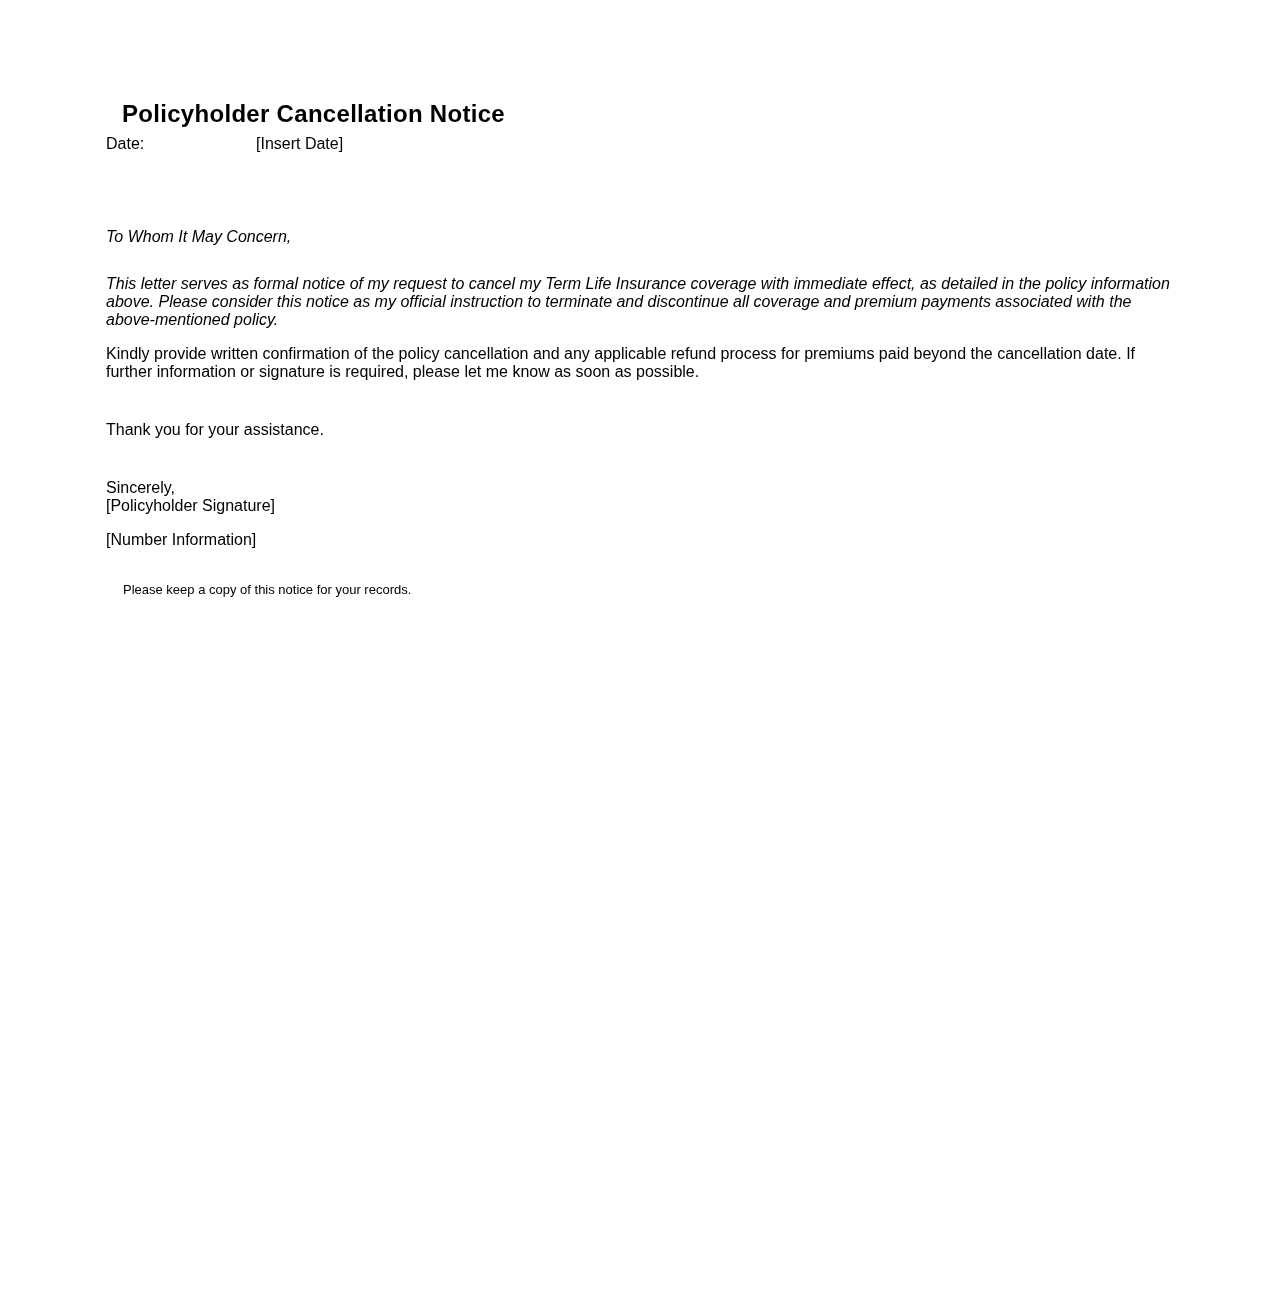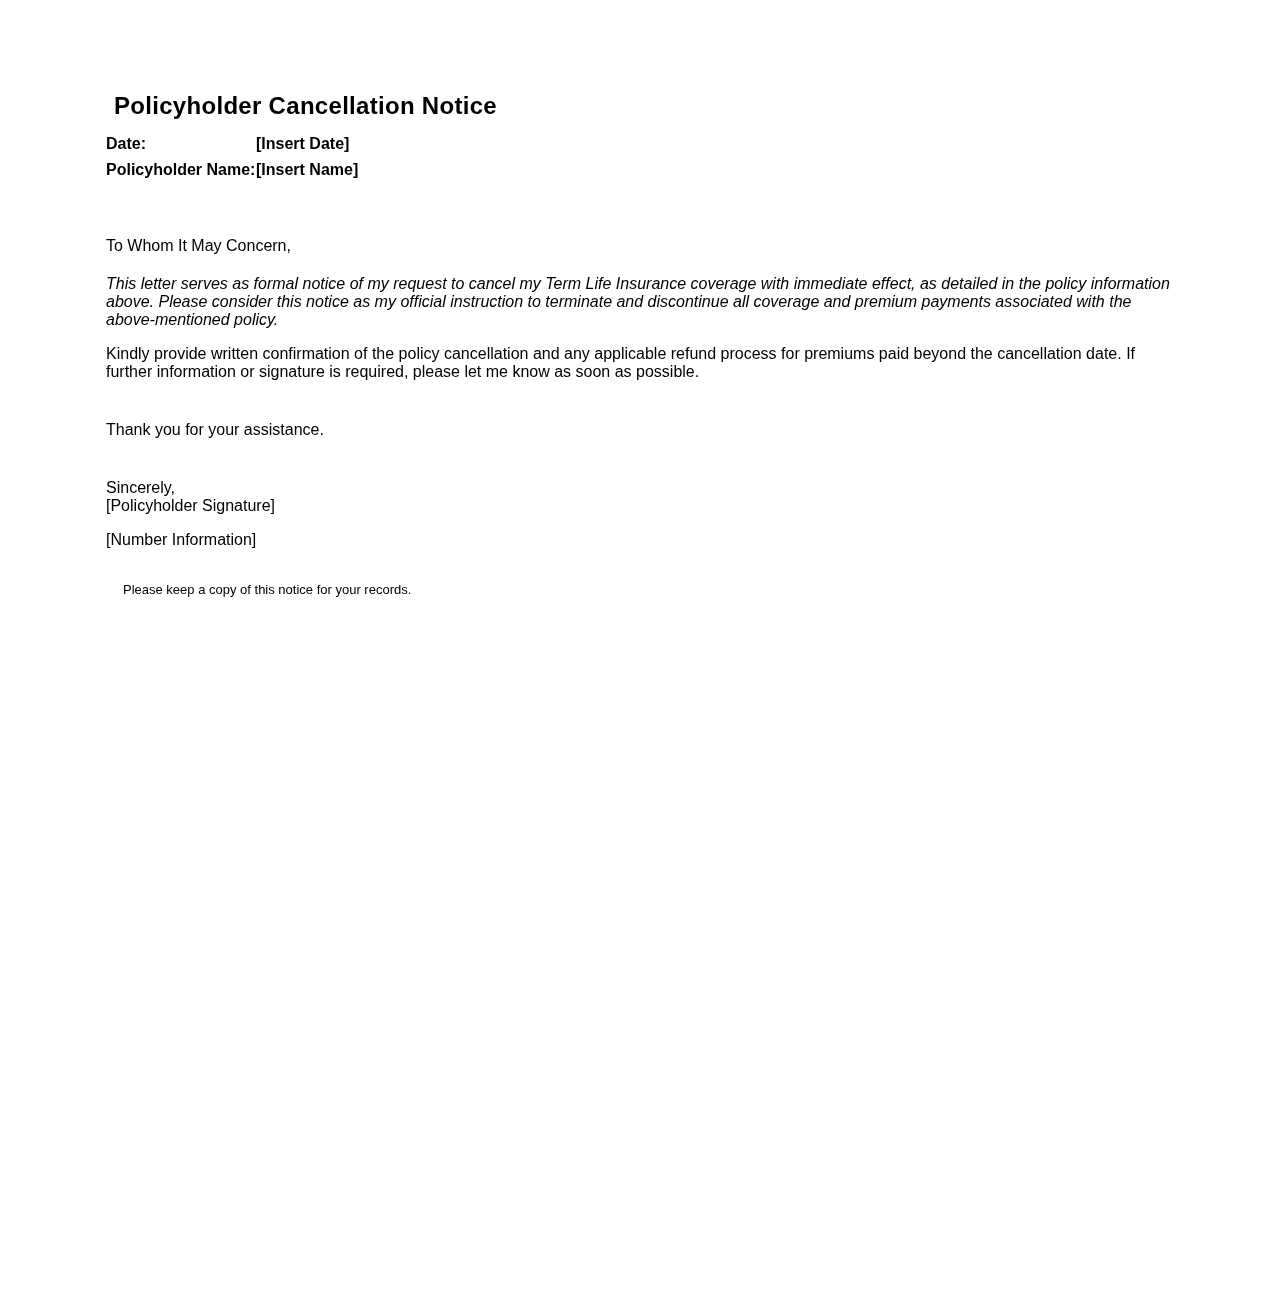--- a/index.html
+++ b/index.html
@@ -17,41 +17,40 @@
     .page {
       position: absolute;
       left: 106px;
       top: 0;
       width: 1072px;
     }
     .title {
       position: absolute;
       top: 83px;
       left: 0;
-      margin: 8px;
+      margin: 16px;
       font-size: 24px;
       font-weight: bold;
       letter-spacing: 0.3px;
       line-height: 30px;
       white-space: nowrap;
     }
     .info-table {
       position: absolute;
       top: 131px;
       left: 0;
       border-collapse: collapse;
       font-size: 16px;
     }
     .info-table td {
       padding: 0;
       height: 26px;
       line-height: 26px;
       vertical-align: middle;
       white-space: nowrap;
-      font-weight: bold;
     }
     .info-table td.label {
       width: 150px;
     }
     .body-text {
       position: absolute;
       left: 0;
       width: 1072px;
       font-size: 16px;
       line-height: 18px;
@@ -71,28 +70,24 @@
 
 <div class="page">
   <h1 class="title">Policyholder Cancellation Notice</h1>
 
   <table class="info-table">
     <tbody>
         <tr>
       <td class="label">Date:</td>
       <td>[Insert Date]</td>
     </tr>
-    <tr>
-      <td class="label">Policyholder Name:</td>
-      <td>[Insert Name]</td>
-    </tr>
   </tbody>
     </table>
 
-  <p class="body-text" style="top:237px;">To Whom It May Concern,</p>
+  <p class="body-text" style="top:228px;font-style:italic;">To Whom It May Concern,</p>
 
   <p class="body-text" style="top:275px;font-style:italic;">This letter serves as formal notice of my request to cancel my Term Life Insurance coverage with immediate effect, as detailed in the policy information above. Please consider this notice as my official instruction to terminate and discontinue all coverage and premium payments associated with the above-mentioned policy.</p>
 
   <p class="body-text" style="top:345px;">Kindly provide written confirmation of the policy cancellation and any applicable refund process for premiums paid beyond the cancellation date. If further information or signature is required, please let me know as soon as possible.</p>
 
   <p class="body-text" style="top:397px;margin-top:24px;">Thank you for your assistance.</p>
 
   <p class="body-text" style="top:463px;margin-top:16px;">Sincerely,</p>
 
   <p class="body-text" style="top:497px;">[Policyholder Signature]</p>

